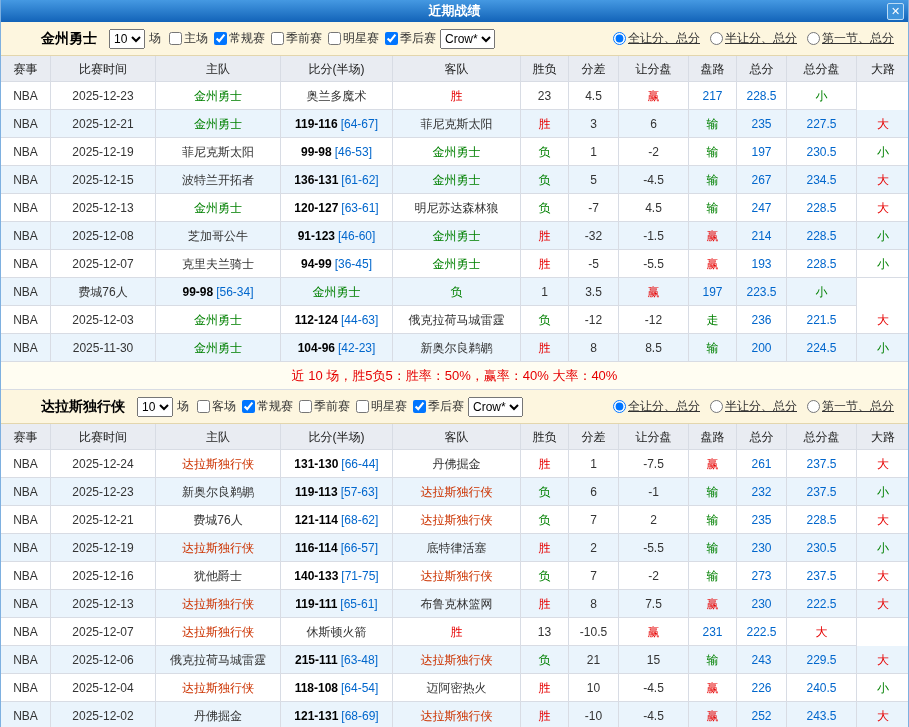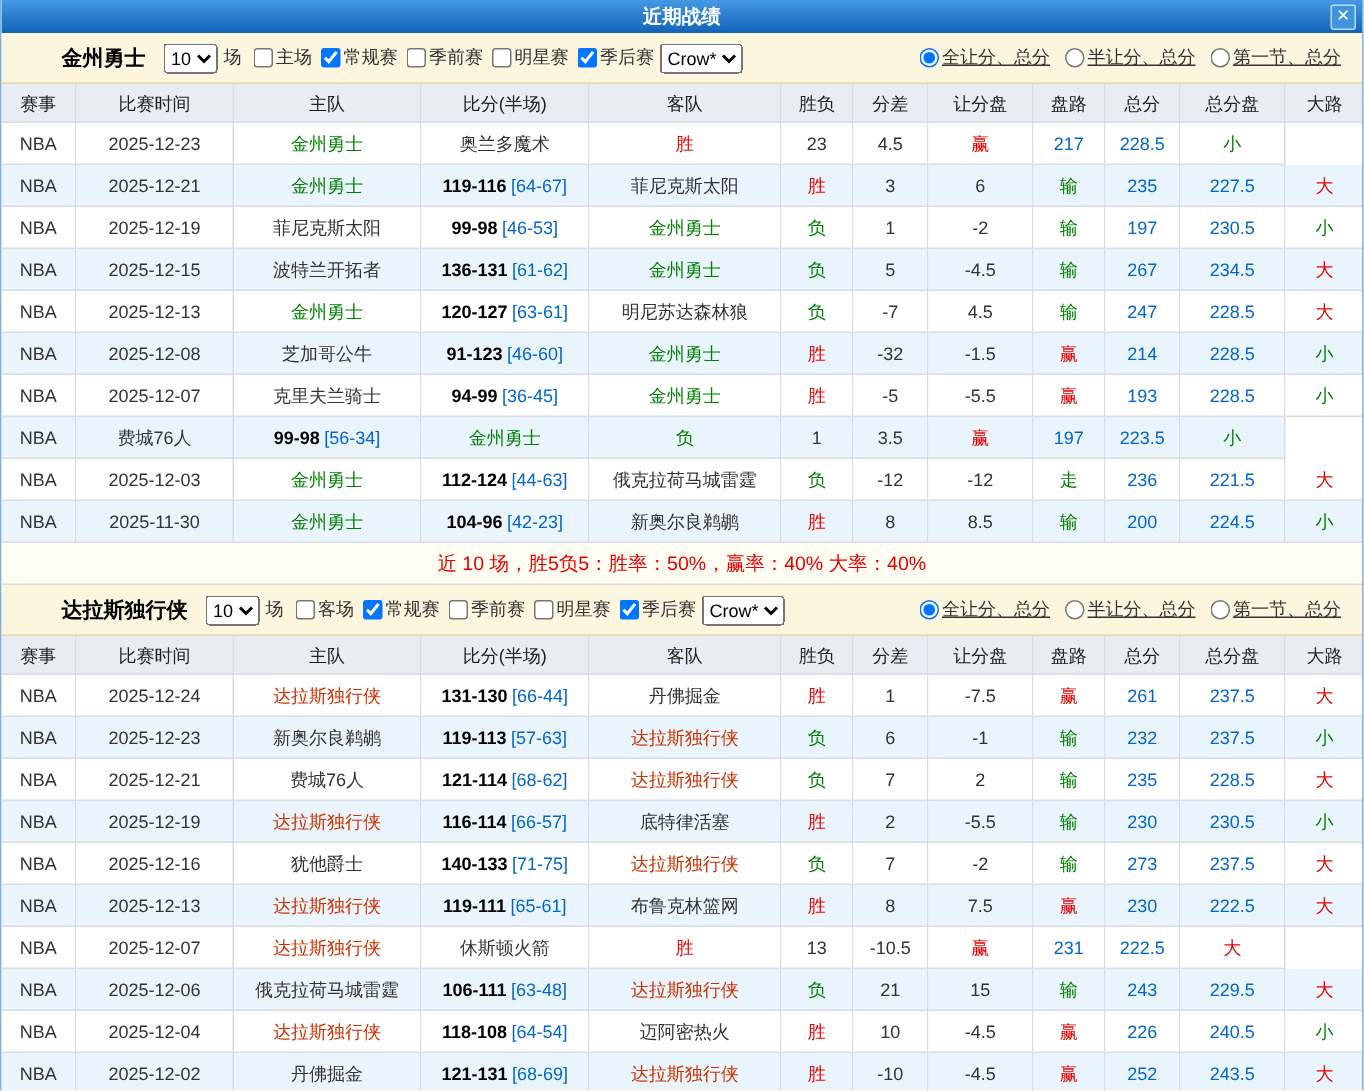--- a/index.html
+++ b/index.html
@@ -363,21 +363,21 @@
         <div class="cell">-10.5</div>
         <div class="cell c-red">赢</div>
         <div class="cell c-blue">231</div>
         <div class="cell c-blue">222.5</div>
         <div class="cell c-red">大</div>
       </div>
       <div class="grid-row row-odd">
         <div class="cell">NBA</div>
         <div class="cell">2025-12-06</div>
         <div class="cell">俄克拉荷马城雷霆</div>
-        <div class="cell"><span class="score-main">106-111</span><span class="half-score">[63-48]</span></div>
+        <div class="cell"><span class="score-main">215-111</span><span class="half-score">[63-48]</span></div>
         <div class="cell" style="color: rgb(204, 51, 0);">达拉斯独行侠</div>
         <div class="cell c-green">负</div>
         <div class="cell">21</div>
         <div class="cell">15</div>
         <div class="cell c-green">输</div>
         <div class="cell c-blue">243</div>
         <div class="cell c-blue">229.5</div>
         <div class="cell c-red">大</div>
       </div>
       <div class="grid-row row-even">

